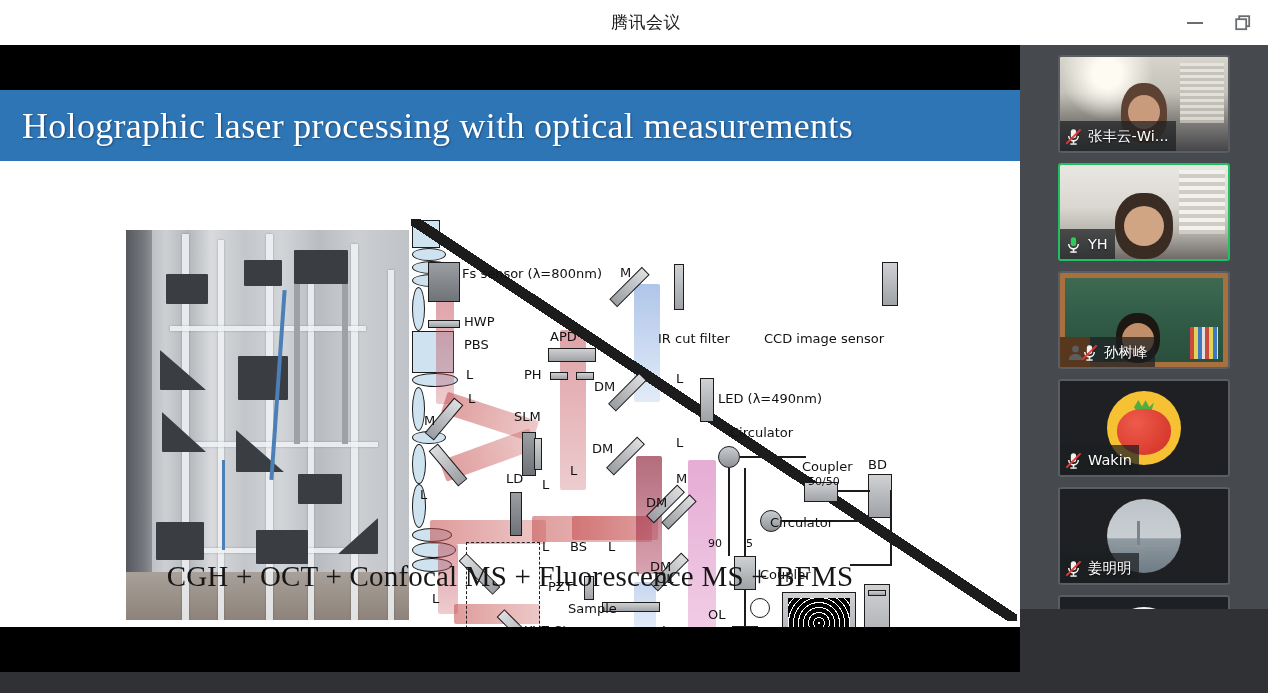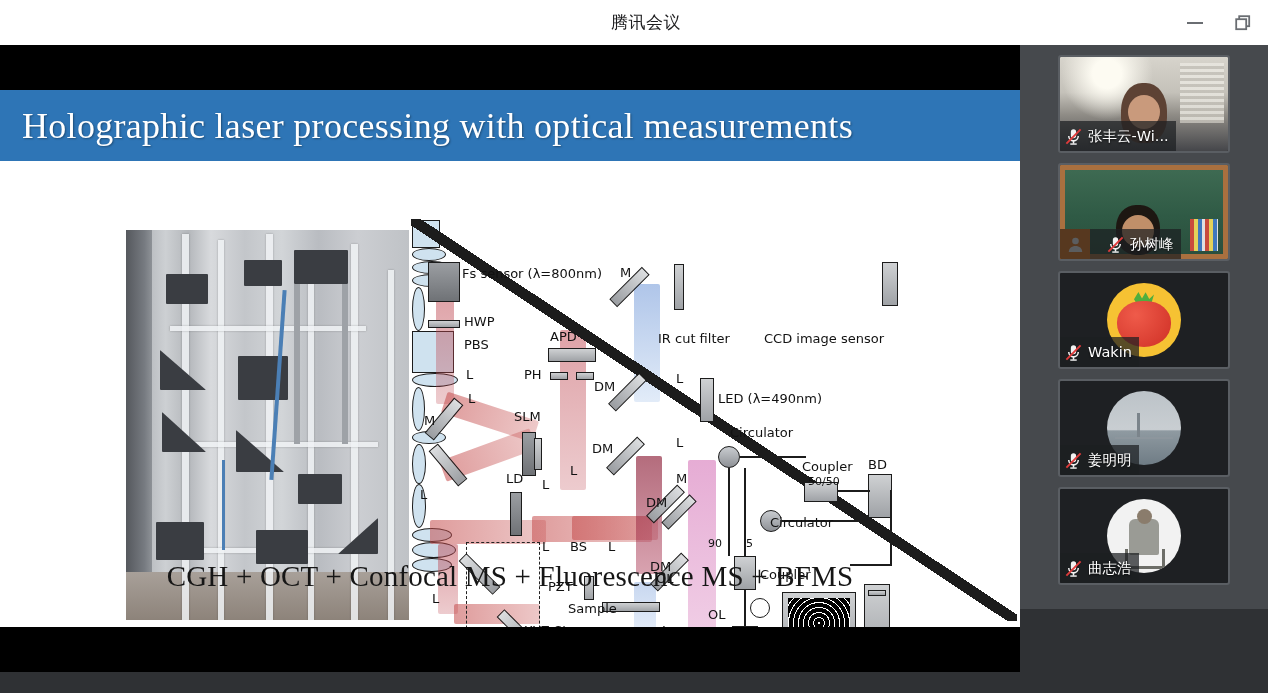--- a/index.html
+++ b/index.html
@@ -140,21 +140,21 @@
   }
   .tile-name {
     font-size: 14.5px; color: #fff; white-space: nowrap; overflow: hidden;
     font-family: "DejaVu Sans", "Liberation Sans", sans-serif;
     text-shadow: 0 1px 2px rgba(0,0,0,.8);
   }
   .host-badge {
     position: absolute; left: 0; bottom: 0; width: 30px; height: 30px;
     background: #f07c1c; display: flex; align-items: center; justify-content: center;
   }
-  .footer-pad-host { padding-left: 46px; }
+  .footer-pad-host { padding-left: 20px; }
   .mic { width: 19px; height: 19px; flex: 0 0 19px; }
 
   
   .scene-office {
     background:
       radial-gradient(circle at 28% 18%, #fdfbf2 0 10%, rgba(253,251,242,0) 32%),
       linear-gradient(180deg, #d7d4cc 0%, #c4c1b9 38%, #8e8b85 62%, #45464a 100%);
   }
   .scene-office .head {
     position: absolute; left: 50%; top: 28%; transform: translateX(-50%);
@@ -466,20 +466,36 @@
           <rect x="7.2" y="2.4" width="5.6" height="9.4" rx="2.8" fill="#f2f2f2"></rect>
           <path d="M5 9.6a5 5 0 0 0 10 0" stroke="#f2f2f2" stroke-width="1.6" fill="none"></path>
           <rect x="9.2" y="14.4" width="1.6" height="3.2" fill="#f2f2f2"></rect>
           <rect x="6.6" y="17.2" width="6.8" height="1.5" fill="#f2f2f2"></rect>
           <line x1="2.5" y1="17.5" x2="17.5" y2="2.5" stroke="#e03b3b" stroke-width="2"></line>
         </svg>
         <span class="tile-name">张丰云-Wi...</span>
       </div>
     </div>
 
+    <div class="tile active">
+      <div class="tile-video scene-room">
+        <div class="window"></div>
+          <div class="head"></div>
+          <div class="face"></div>
+      </div>
+      <div class="tile-footer">
+        <svg class="mic" viewBox="0 0 20 20">
+          <rect x="7.2" y="2.4" width="5.6" height="9.4" rx="2.8" fill="#2ecc55"></rect>
+          <path d="M5 9.6a5 5 0 0 0 10 0" stroke="#ffffff" stroke-width="1.6" fill="none"></path>
+          <rect x="9.2" y="14.4" width="1.6" height="3.2" fill="#ffffff"></rect>
+          <rect x="6.6" y="17.2" width="6.8" height="1.5" fill="#ffffff"></rect>
+        </svg>
+        <span class="tile-name">YH</span>
+      </div>
+    </div>
 
     <div class="tile">
       <div class="tile-video scene-board">
         <div class="books"></div>
           <div class="head"></div>
           <div class="face"></div>
       </div>
       <div class="host-badge">
         <svg width="17" height="17" viewBox="0 0 17 17">
           <circle cx="8.5" cy="5" r="3.3" fill="#ffffff"></circle>

